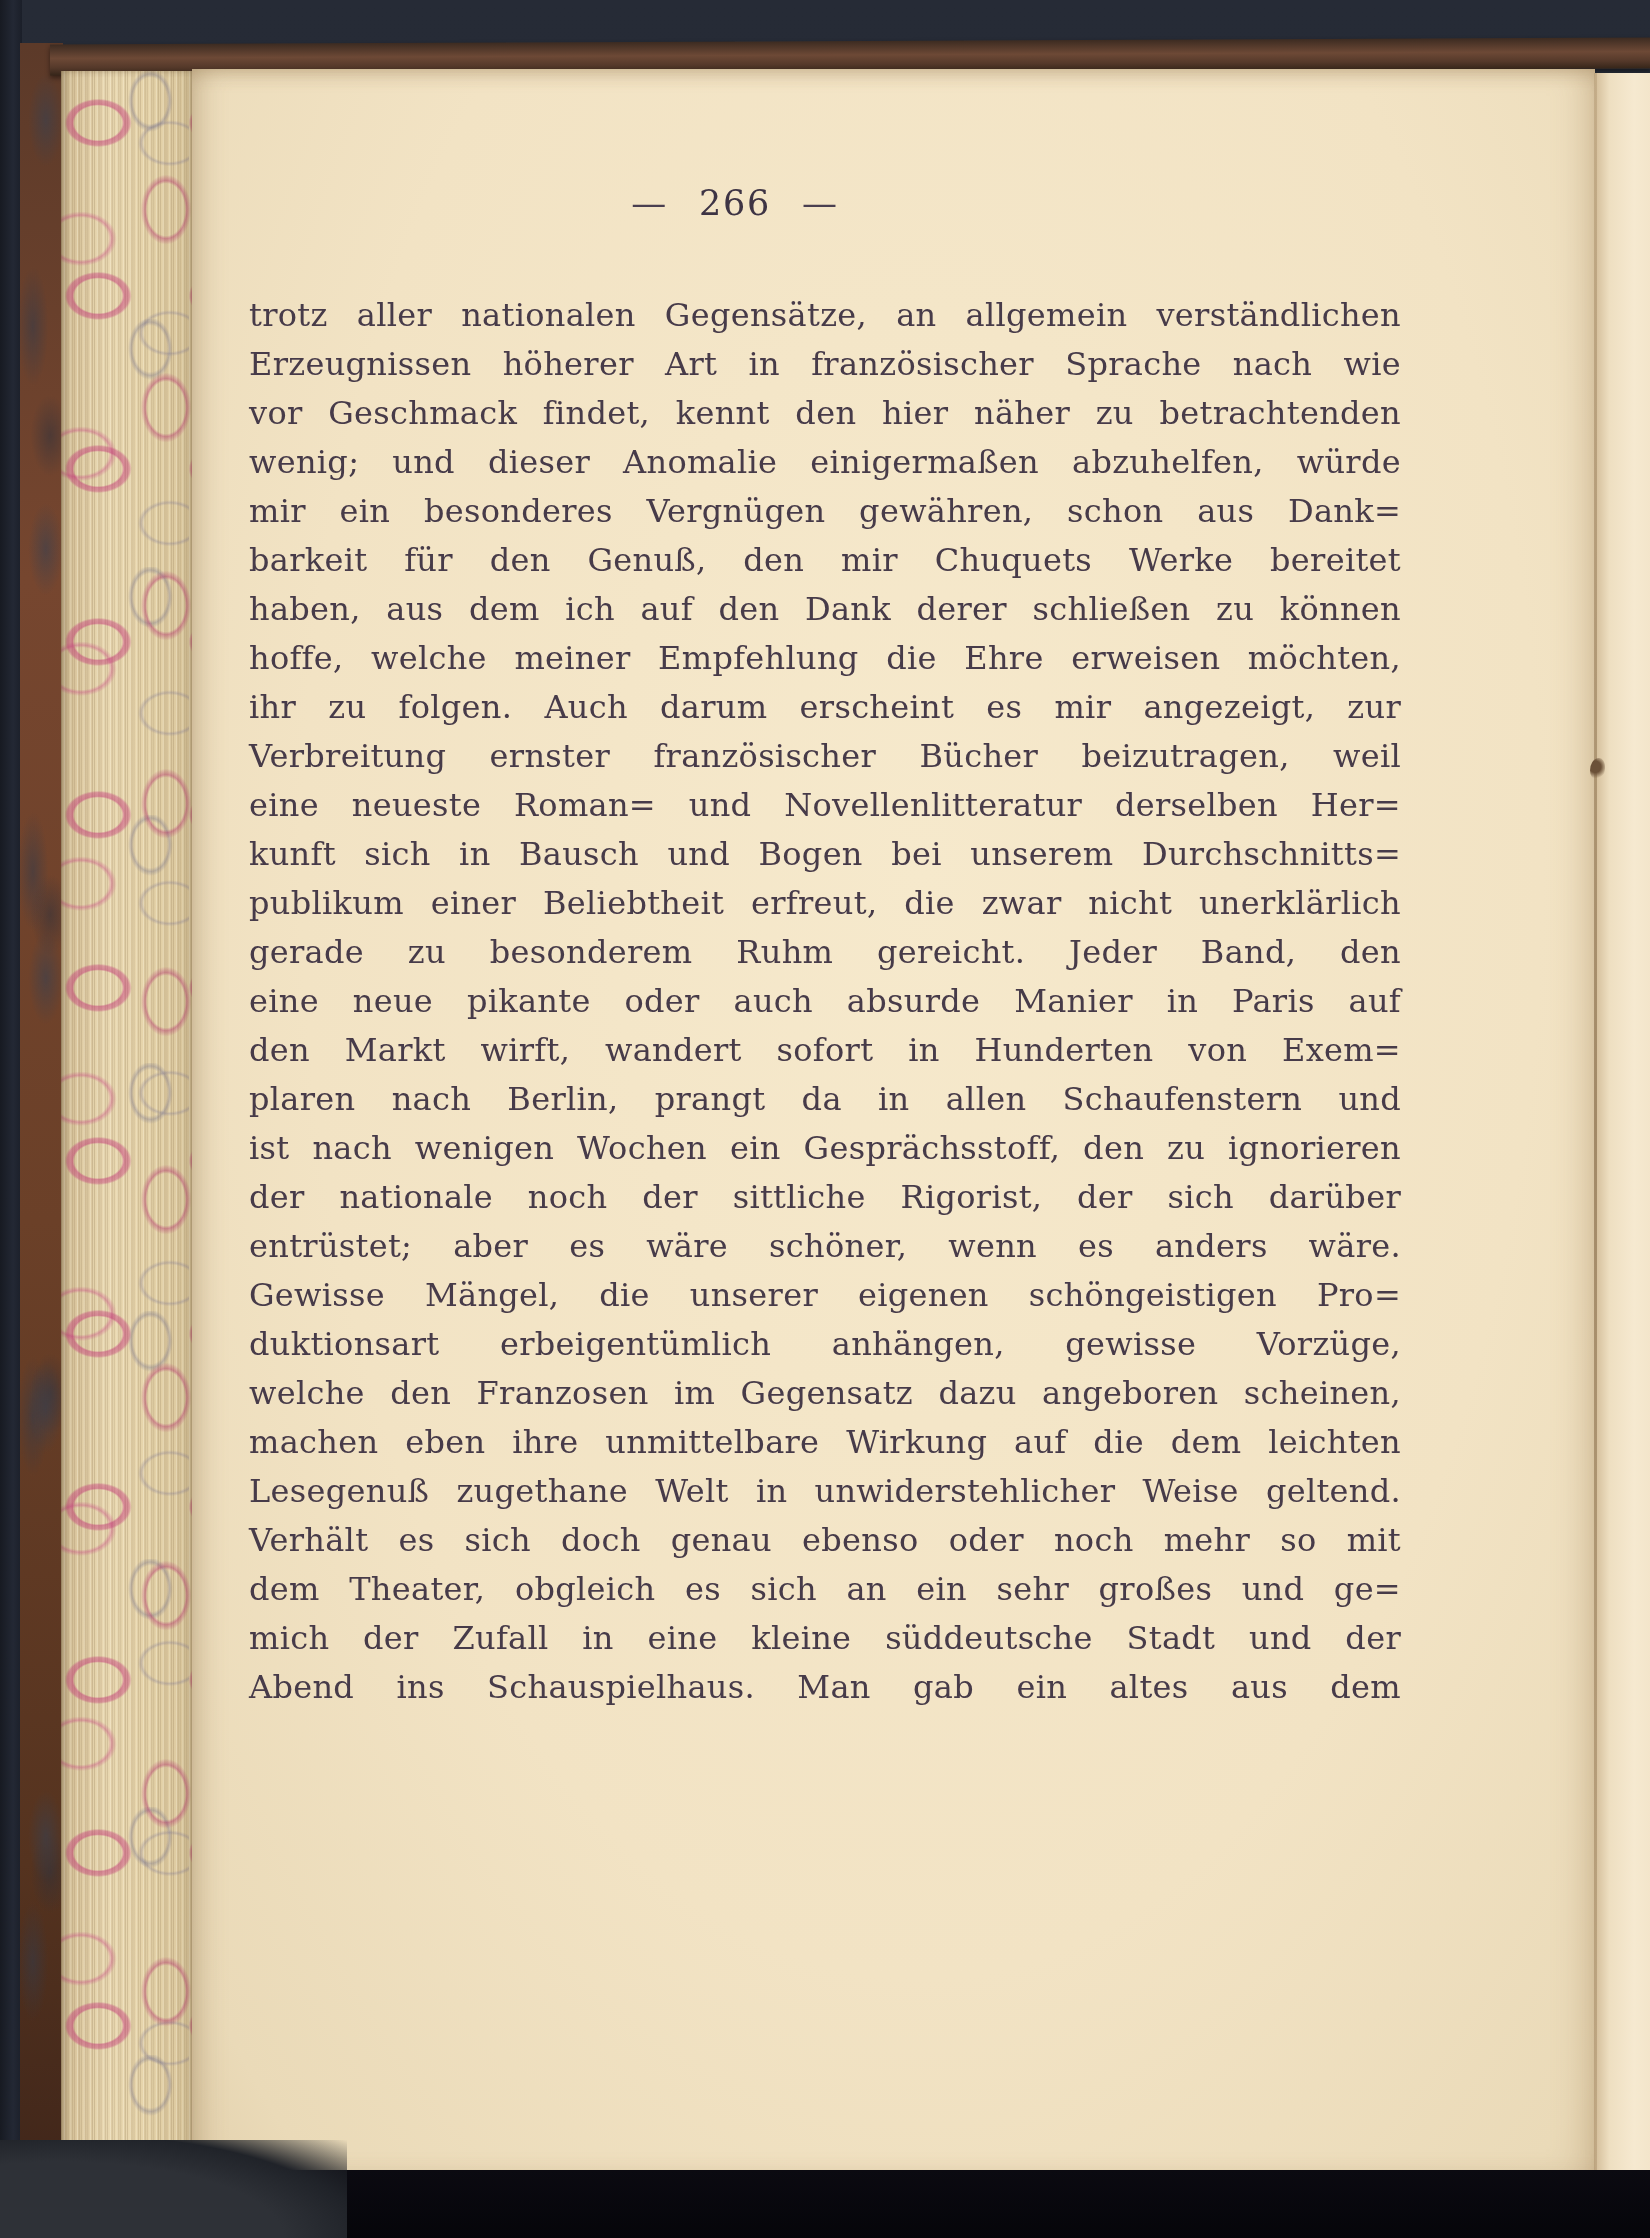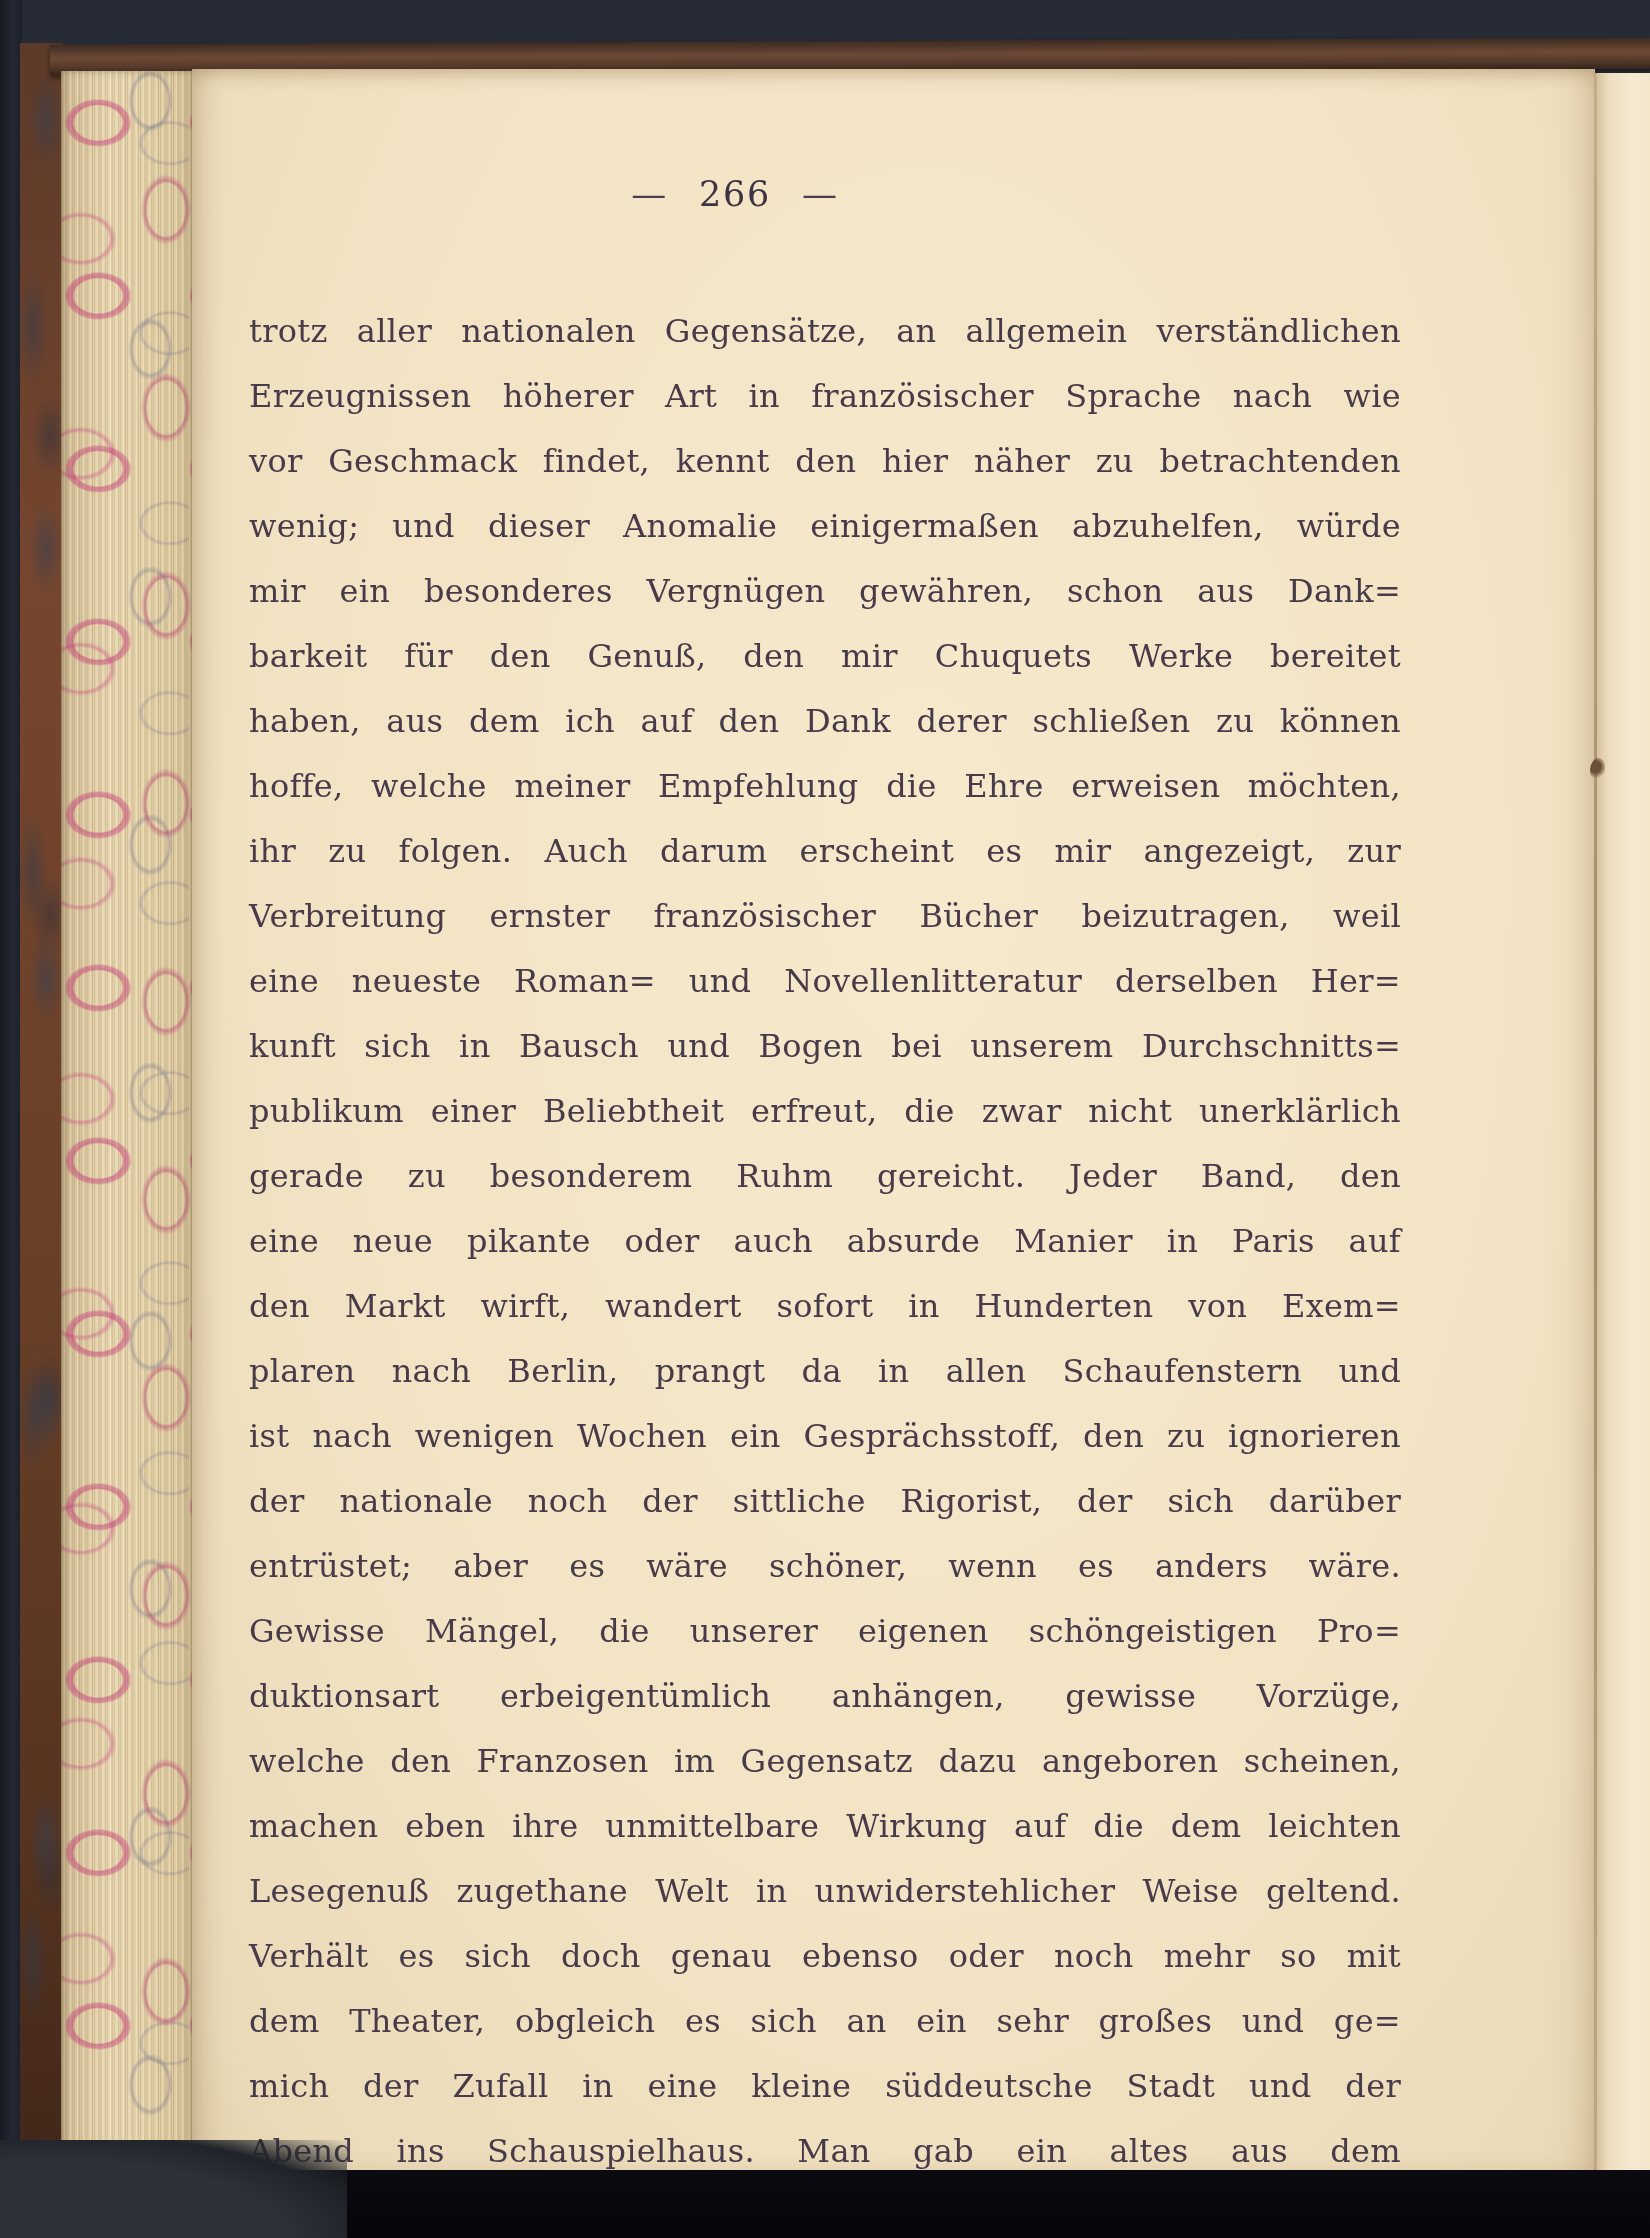--- a/index.html
+++ b/index.html
@@ -68,34 +68,34 @@
   .bottom-shadow{
     position:absolute;left:0;right:0;bottom:0;height:69px;
     background:linear-gradient(180deg,#0b0a11,#050509);
   }
   .cover-bulge{
     position:absolute;left:0;bottom:0;width:347px;height:99px;
     background:radial-gradient(ellipse at 18% 100%, #2e3137 0 55%, #202329 75%, rgba(20,22,28,0) 100%);
   }
   
   .page-header{
-    position:absolute;left:248px;top:174px;width:974px;
+    position:absolute;left:248px;top:183px;width:974px;
     text-align:center;color:#3e3444;font-size:35px;letter-spacing:1.7px;
   }
   .page-header .dash{padding:0 31px;color:#4a3f50;}
   .text-block{
     position:absolute;left:249px;top:291px;width:1152px;
     color:#473b49;font-size:32px;line-height:49px;
     letter-spacing:0.3px;word-spacing:1.7px;
   }
   .line{
     text-align:justify;
     text-align-last:justify;
     white-space:normal;
-    height:49px;overflow:visible;margin-top:16px;
+    height:49px;overflow:visible;
   }
 </style>
 </head>
 <body>
 
 <div id="scan">
 
   <div class="cover-cloth"></div>
   <div class="spine-leather"></div>
   <div class="top-board-edge"></div>

